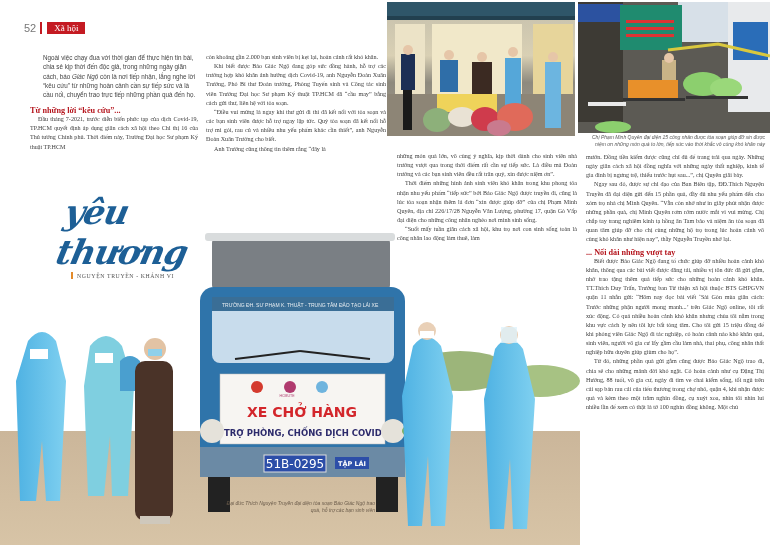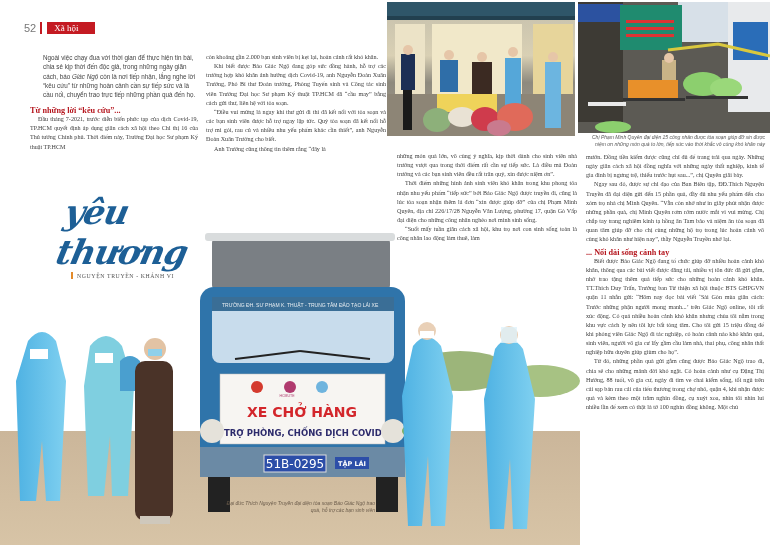--- a/index.html
+++ b/index.html
@@ -1,21 +1,21 @@
 <!DOCTYPE html>
 <html><head>
 <meta charset="utf-8">
 <style>
   * { box-sizing: border-box; margin: 0; padding: 0; }
   html, body { width: 770px; height: 545px; overflow: hidden; background: #ffffff; }
   body { position: relative; font-family: "Liberation Serif", "DejaVu Serif", serif; color: #3a3a3a; }
 
   .page-header { position: absolute; left: 24px; top: 22px; display: flex; align-items: flex-end; gap: 4px; }
   .page-num { font-size: 11px; color: #777; font-family: "Liberation Sans", sans-serif; }
-  .section-tag { background: #c41a22; color: #fff; font-size: 9px; padding: 1px 16px 1px 5px; border-left: 2px solid #c41a22; font-family: "Liberation Serif", serif; }
+  .section-tag { background: #c41a22; color: #fff; font-size: 9px; padding: 1px 6px 1px 5px; border-left: 2px solid #c41a22; font-family: "Liberation Serif", serif; }
   .section-tag-bar { width: 2px; height: 12px; background: #c41a22; margin-right: 1px; }
 
   .lead { position: absolute; left: 43px; top: 53px; width: 155px; font-size: 6.3px; line-height: 9.3px; color: #444; font-family: "Liberation Sans", sans-serif; text-align: left; }
   .lead i { font-style: italic; }
 
   .subhead { color: #b5161e; font-weight: bold; font-size: 8.2px; font-family: "Liberation Serif", serif; }
   .col { position: absolute; font-size: 6.1px; line-height: 9.15px; text-align: justify; color: #3c3c3c; }
   .col p { text-indent: 8px; }
   .col p.noindent { text-indent: 0; }
 
@@ -130,21 +130,21 @@
 
 <div class="col col3">
   <p class="noindent">những món quà lớn, vô cùng ý nghĩa, kịp thời dành cho sinh viên nhà trường vượt qua trong thời điểm rất cần sự tiếp sức. Là điều mà Đoàn trường và các bạn sinh viên đều rất trân quý, xin được niệm ơn”.</p>
   <p>Thời điểm những hình ảnh sinh viên khó khăn trong khu phong tỏa nhận nhu yếu phẩm “tiếp sức” bởi Báo Giác Ngộ được truyền đi, cũng là lúc tòa soạn nhận thêm lá đơn “xin được giúp đỡ” của chị Phạm Minh Quyên, địa chỉ 226/17/28 Nguyễn Văn Lượng, phường 17, quận Gò Vấp đại diện cho những công nhân nghèo nơi mình sinh sống.</p>
   <p>“Suốt mấy tuần giãn cách xã hội, khu trọ nơi con sinh sống toàn là công nhân lao động làm thuê, làm</p>
 </div>
 
 <div class="col col4">
   <p class="noindent">mướn. Đồng tiền kiếm được cũng chỉ đủ để trang trải qua ngày. Những ngày giãn cách xã hội đồng nghĩa với những ngày thất nghiệp, kinh tế gia đình bị ngưng trệ, thiếu trước hụt sau...”, chị Quyên giãi bày.</p>
   <p>Ngay sau đó, được sự chỉ đạo của Ban Biên tập, ĐĐ.Thích Nguyện Truyền đã đại diện gửi đến 15 phần quà, đầy đủ nhu yếu phẩm đến cho xóm trọ nhà chị Minh Quyên. “Vẫn còn nhớ như in giây phút nhận được những phần quà, chị Minh Quyên rơm rớm nước mắt vì vui mừng. Chị chắp tay trang nghiêm kính tạ hồng ân Tam bảo và niệm ân tòa soạn đã quan tâm giúp đỡ cho chị cùng những hộ trọ trong lúc hoàn cảnh vô cùng khó khăn như hiện nay”, thầy Nguyễn Truyền nhớ lại.</p>
-  <div class="subhead" style="margin-top:3px">... Nối dài sống cánh tay</div>
+  <div class="subhead" style="margin-top:3px">... Nối dài những vượt tay</div>
   <p>Biết được Báo Giác Ngộ đang tổ chức giúp đỡ nhiều hoàn cảnh khó khăn, thông qua các bài viết được đăng tải, nhiều vị tôn đức đã gửi gắm, nhờ trao tặng thêm quà tiếp sức cho những hoàn cảnh khó khăn. TT.Thích Duy Trấn, Trưởng ban Từ thiện xã hội thuộc BTS GHPGVN quận 11 nhắn gửi: “Hôm nay đọc bài viết ‘Sài Gòn mùa giãn cách: Trước những phận người mong manh...’ trên Giác Ngộ online, tôi rất xúc động. Có quá nhiều hoàn cảnh khó khăn nhưng chùa tôi nằm trong khu vực cách ly nên tôi lực bất tòng tâm. Cho tôi gửi 15 triệu đồng để khi phóng viên Giác Ngộ đi tác nghiệp, có hoàn cảnh nào khó khăn quá, sinh viên, người vô gia cư lấy gầm cầu làm nhà, thai phụ, công nhân thất nghiệp hữu duyên giúp giùm cho họ”.</p>
   <p>Từ đó, những phần quà gửi gắm cũng được Báo Giác Ngộ trao đi, chia sẻ cho những mảnh đời khó ngặt. Có hoàn cảnh như cụ Đặng Thị Hường, 88 tuổi, vô gia cư, ngày đi tìm ve chai kiếm sống, tối ngủ trên cái sạp bán rau cải của tiểu thương trong chợ nhỏ, quận 4, khi nhận được quà và kèm theo một trăm nghìn đồng, cụ xuýt xoa, nhìn tôi nhìn lui nhiều lần để xem có thật là tờ 100 nghìn đồng không. Một chú</p>
 </div>
 
 <div class="big-photo">
   <svg width="580" height="330" viewBox="0 0 580 330">
     <defs>
       <linearGradient id="ground" x1="0" y1="0" x2="0" y2="1">
         <stop offset="0" stop-color="#cbb69a"></stop>
         <stop offset="1" stop-color="#d9c6a8"></stop>

